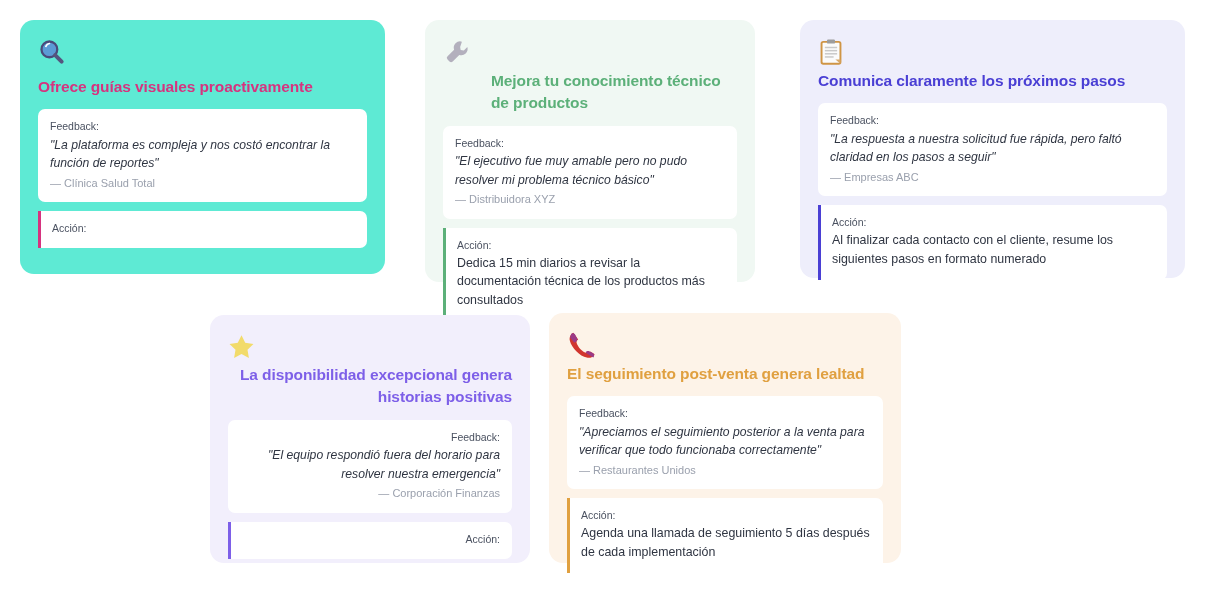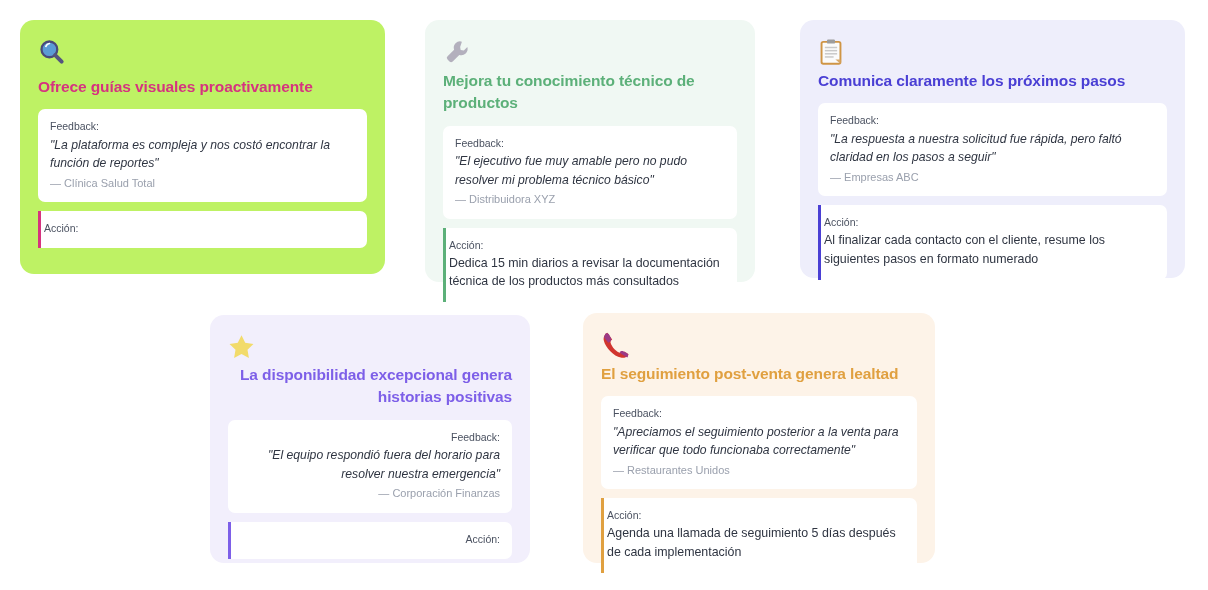--- a/index.html
+++ b/index.html
@@ -54,21 +54,21 @@
     padding: 10px 12px 11px 12px;
     margin-bottom: 9px;
   }
 
   .panel:last-child { margin-bottom: 0; }
 
   .panel-action {
     border-left-width: 3px;
     border-left-style: solid;
     border-radius: 0 7px 7px 0;
-    padding-left: 3px;
+    padding-left: 11px;
   }
 
   .panel-label {
     font-size: 10.5px;
     font-weight: normal;
     color: #4a5160;
     margin-bottom: 2px;
     line-height: 1.35;
   }
 
@@ -91,28 +91,28 @@
     color: #2f3542;
     line-height: 1.5;
     margin: 0;
   }
 
   
   #card-0 { left: 20px;  top: 20px;  width: 365px; height: 254px; }
   #card-1 { left: 425px; top: 20px;  width: 330px; height: 262px; }
   #card-2 { left: 800px; top: 20px;  width: 385px; height: 258px; }
   #card-3 { left: 210px; top: 315px; width: 320px; height: 248px; }
-  #card-4 { left: 583px; top: 313px; width: 352px; height: 250px; }
+  #card-4 { left: 549px; top: 313px; width: 352px; height: 250px; }
 </style>
 </head>
 <body style="background: rgb(255, 255, 255);">
 
 <div class="board">
 
-  <div class="card" id="card-0" style="background: #bef264;">
+  <div class="card" id="card-0" style="background: #5eead4;">
     <span class="card-icon">
       <svg width="28" height="28" viewBox="0 0 32 32">
         <circle cx="13" cy="13" r="9" fill="#5b9bd5" stroke="#4a4a7a" stroke-width="2.6"></circle>
         <path d="M9 9.5a5.5 5.5 0 0 1 4-3.2" stroke="#ffffff" stroke-width="2" fill="none" stroke-linecap="round"></path>
         <path d="M19.6 19.6 L27 27" stroke="#55557f" stroke-width="4.6" stroke-linecap="round"></path>
       </svg>
     </span>
     <div class="card-title" style="color: rgb(214, 51, 127);">Ofrece guías visuales proactivamente</div>
 
     <div class="panel panel-feedback">
@@ -125,21 +125,21 @@
       <div class="panel-label">Acción:</div>
     </div>
   </div>
 
   <div class="card" id="card-1" style="background: rgb(240, 248, 243);">
     <span class="card-icon">
       <svg width="28" height="28" viewBox="0 0 32 32">
         <path d="M21.6 4.2a7.2 7.2 0 0 0-8.9 9.2L5.2 20.9a2.6 2.6 0 0 0 0 3.7l2.2 2.2a2.6 2.6 0 0 0 3.7 0l7.5-7.5a7.2 7.2 0 0 0 9.2-8.9l-4 4-3.6-0.6-0.6-3.6z" fill="#b3b0bd"></path>
       </svg>
     </span>
-    <div class="card-title" style="color: rgb(92, 176, 121);">Mejora tu conocimiento técnico de productos</div>
+    <div class="card-title" style="color: rgb(92, 176, 121); margin-left: 48px;">Mejora tu conocimiento técnico de productos</div>
 
     <div class="panel panel-feedback">
       <div class="panel-label">Feedback:</div>
       <p class="quote">"El ejecutivo fue muy amable pero no pudo resolver mi problema técnico básico"</p>
       <div class="attribution">— Distribuidora XYZ</div>
     </div>
 
     <div class="panel panel-action" style="border-left-color: rgb(92, 176, 121);">
       <div class="panel-label">Acción:</div>
       <p class="action-text">Dedica 15 min diarios a revisar la documentación técnica de los productos más consultados</p>

